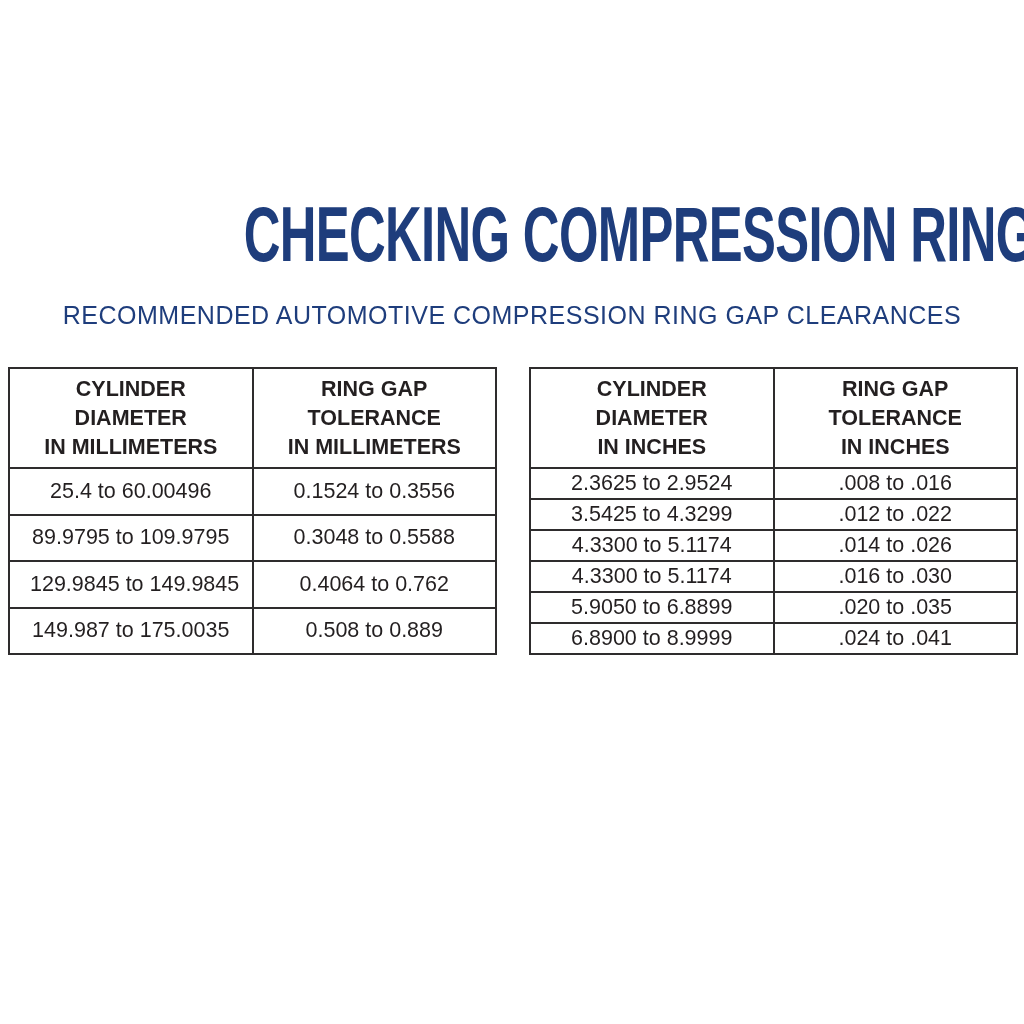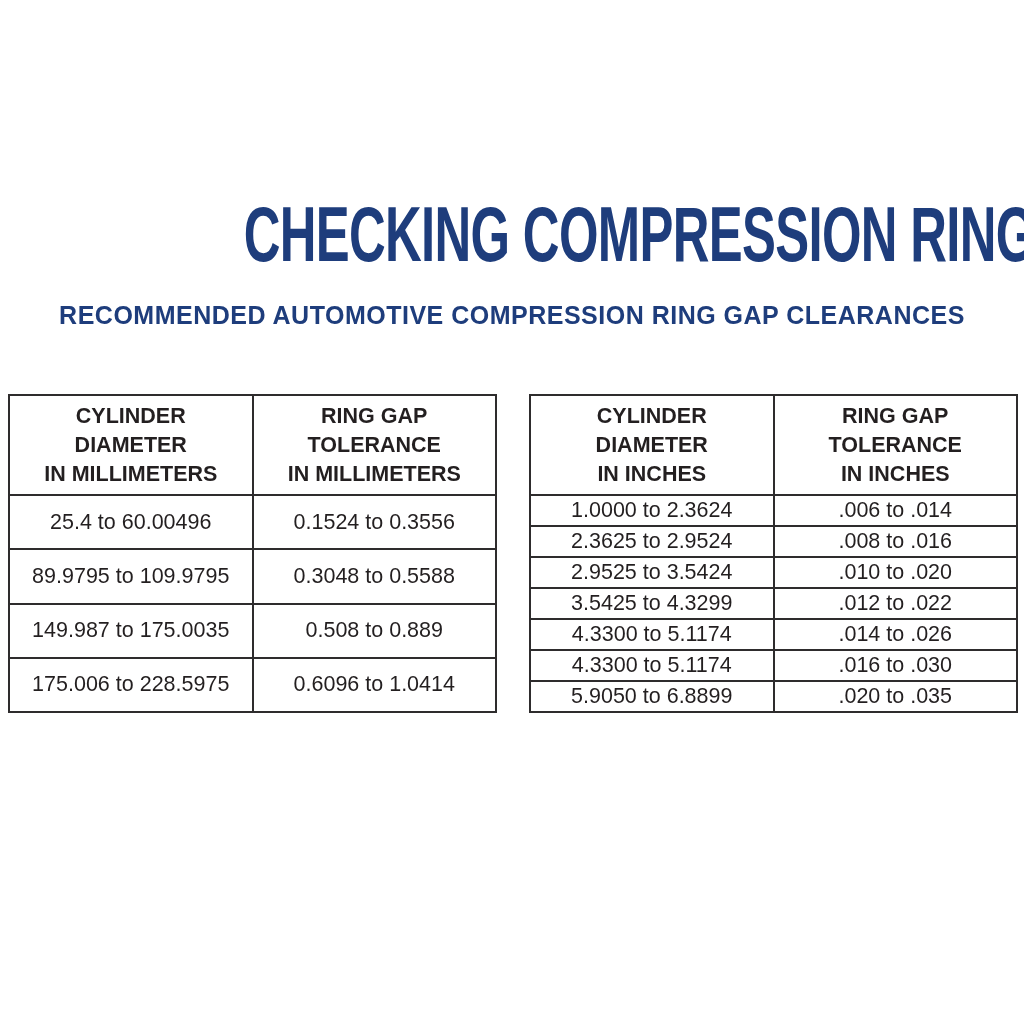--- a/index.html
+++ b/index.html
@@ -30,28 +30,28 @@
     display:inline-block;
     transform:scaleX(0.66);
     transform-origin:center;
     letter-spacing:-1px;
   }
   .page-subtitle{
     position:absolute;
     top:301px;left:0;right:0;
     text-align:center;
     font-size:25px;
-    font-weight:bold;
+    font-weight:normal;
     letter-spacing:0.5px;
     color:var(--heading-color);
     white-space:nowrap;
   }
   .tables-container{
     position:absolute;
-    top:394px;
+    top:367px;
     left:8px;
     display:flex;
     gap:32px;
   }
   table.spec-table{
     border-collapse:collapse;
     width:489px;
     table-layout:fixed;
     background:var(--bg);
   }
@@ -100,65 +100,61 @@
     <tbody>
         <tr>
           <td>25.4 to 60.00496</td>
           <td>0.1524 to 0.3556</td>
         </tr>
         <tr>
           <td>89.9795 to 109.9795</td>
           <td>0.3048 to 0.5588</td>
         </tr>
         <tr>
+          <td>129.9845 to 149.9845</td>
+          <td>0.4064 to 0.762</td>
+        </tr>
+        <tr>
           <td>149.987 to 175.0035</td>
           <td>0.508 to 0.889</td>
-        </tr>
-        <tr>
-          <td>175.006 to 228.5975</td>
-          <td>0.6096 to 1.0414</td>
         </tr>
       </tbody>
   </table>
 
   <table class="spec-table">
     <thead>
       <tr>
           <th>CYLINDER
 DIAMETER
 IN INCHES</th>
           <th>RING GAP
 TOLERANCE
 IN INCHES</th>
         </tr>
     </thead>
     <tbody>
         <tr>
-          <td>1.0000 to 2.3624</td>
-          <td>.006 to .014</td>
-        </tr>
-        <tr>
           <td>2.3625 to 2.9524</td>
           <td>.008 to .016</td>
-        </tr>
-        <tr>
-          <td>2.9525 to 3.5424</td>
-          <td>.010 to .020</td>
         </tr>
         <tr>
           <td>3.5425 to 4.3299</td>
           <td>.012 to .022</td>
         </tr>
         <tr>
           <td>4.3300 to 5.1174</td>
           <td>.014 to .026</td>
         </tr>
         <tr>
           <td>4.3300 to 5.1174</td>
           <td>.016 to .030</td>
         </tr>
         <tr>
           <td>5.9050 to 6.8899</td>
           <td>.020 to .035</td>
         </tr>
+        <tr>
+          <td>6.8900 to 8.9999</td>
+          <td>.024 to .041</td>
+        </tr>
       </tbody>
   </table>
 </div>
 
 </body></html>

